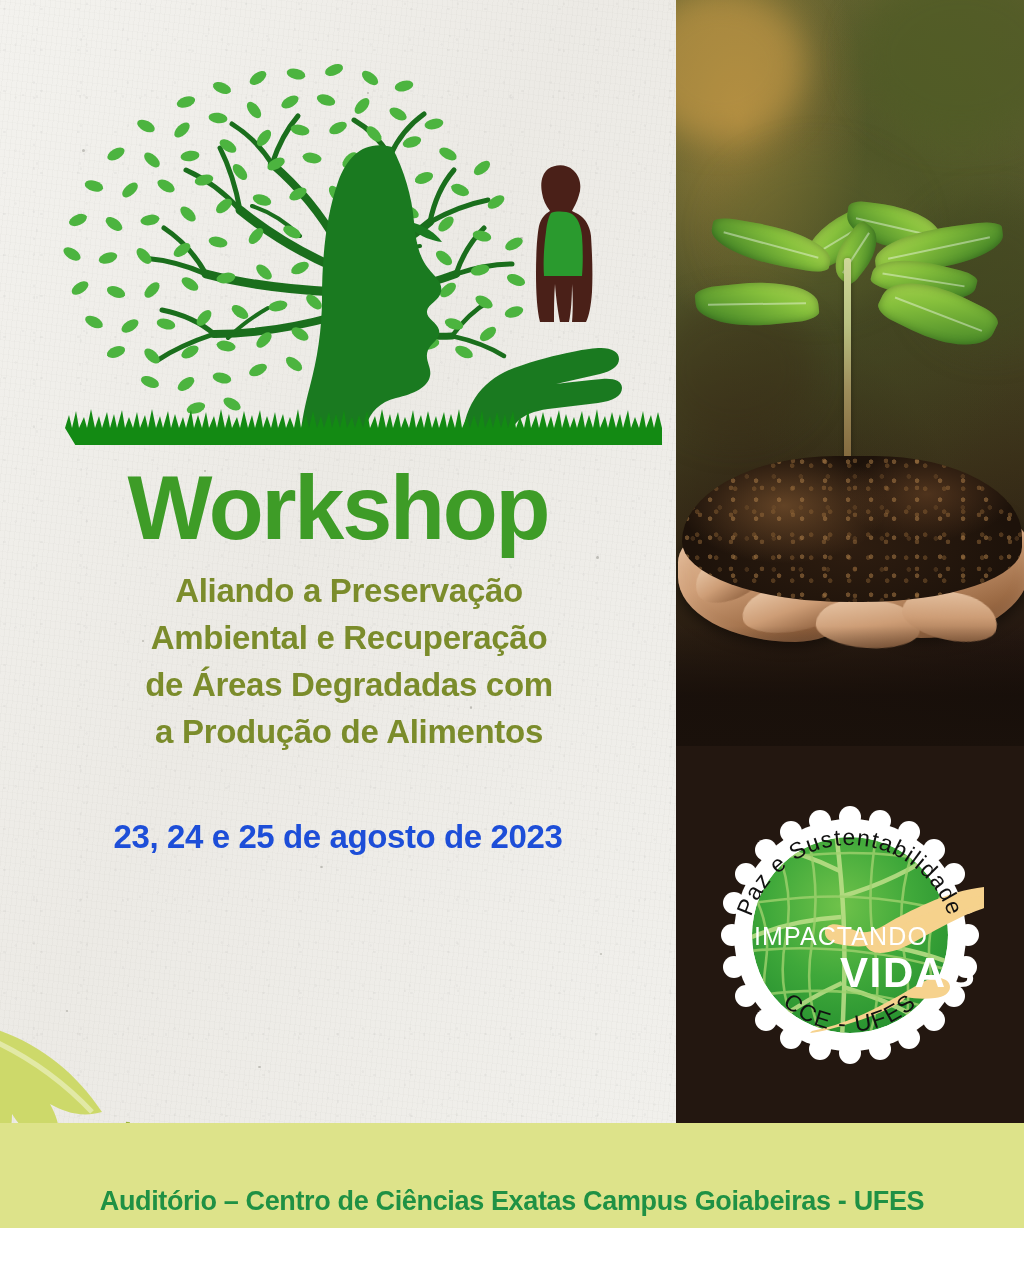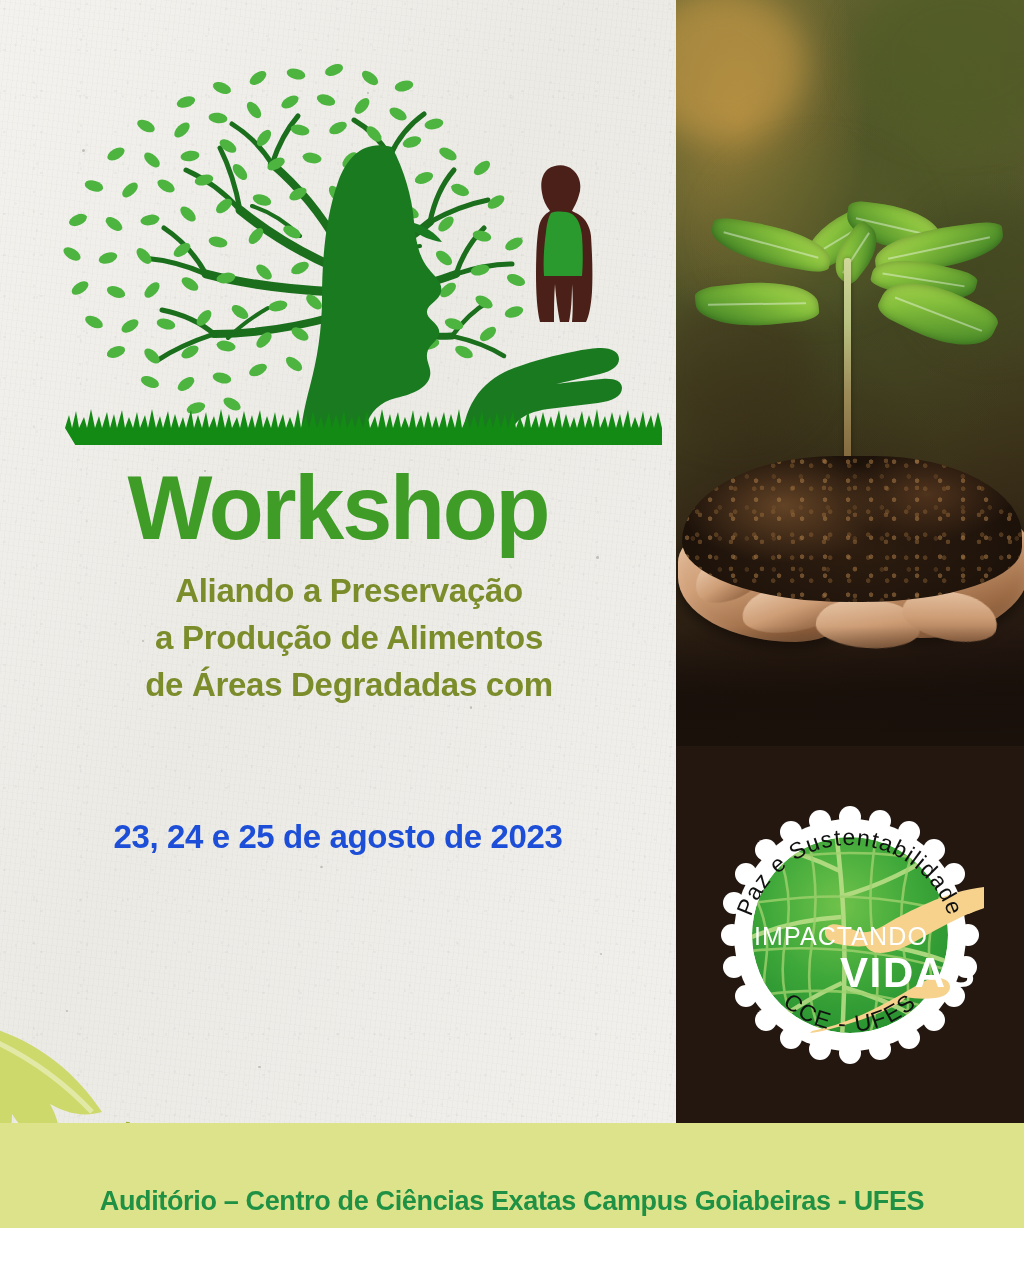--- a/index.html
+++ b/index.html
@@ -464,22 +464,23 @@
                  l0 28 -580 0 Z"></path>
         <rect x="65" y="430" width="580" height="5"></rect>
       </g>
     </svg>
   </div>
 
   <div class="title">Workshop</div>
 
   <div class="subtitle">
     <div>Aliando a Preservação</div>
+    <div>Ambiental e Recuperação</div>
+    <div>de Áreas Degradadas com</div>
     <div>a Produção de Alimentos</div>
-    <div>de Áreas Degradadas com</div>
   </div>
 
   <div class="dates">23, 24 e 25 de agosto de 2023</div>
 
   <div class="deco-leaf">
     <svg viewBox="0 0 230 190" xmlns="http://www.w3.org/2000/svg" aria-hidden="true">
       <path d="M6 12 C70 16 126 52 160 104 C140 110 122 104 108 96
                C118 114 120 130 114 146 C96 136 80 122 70 106
                C70 126 64 142 52 154 C34 134 18 106 10 76
                C4 54 2 30 6 12 Z" fill="#cdd96a"></path>

